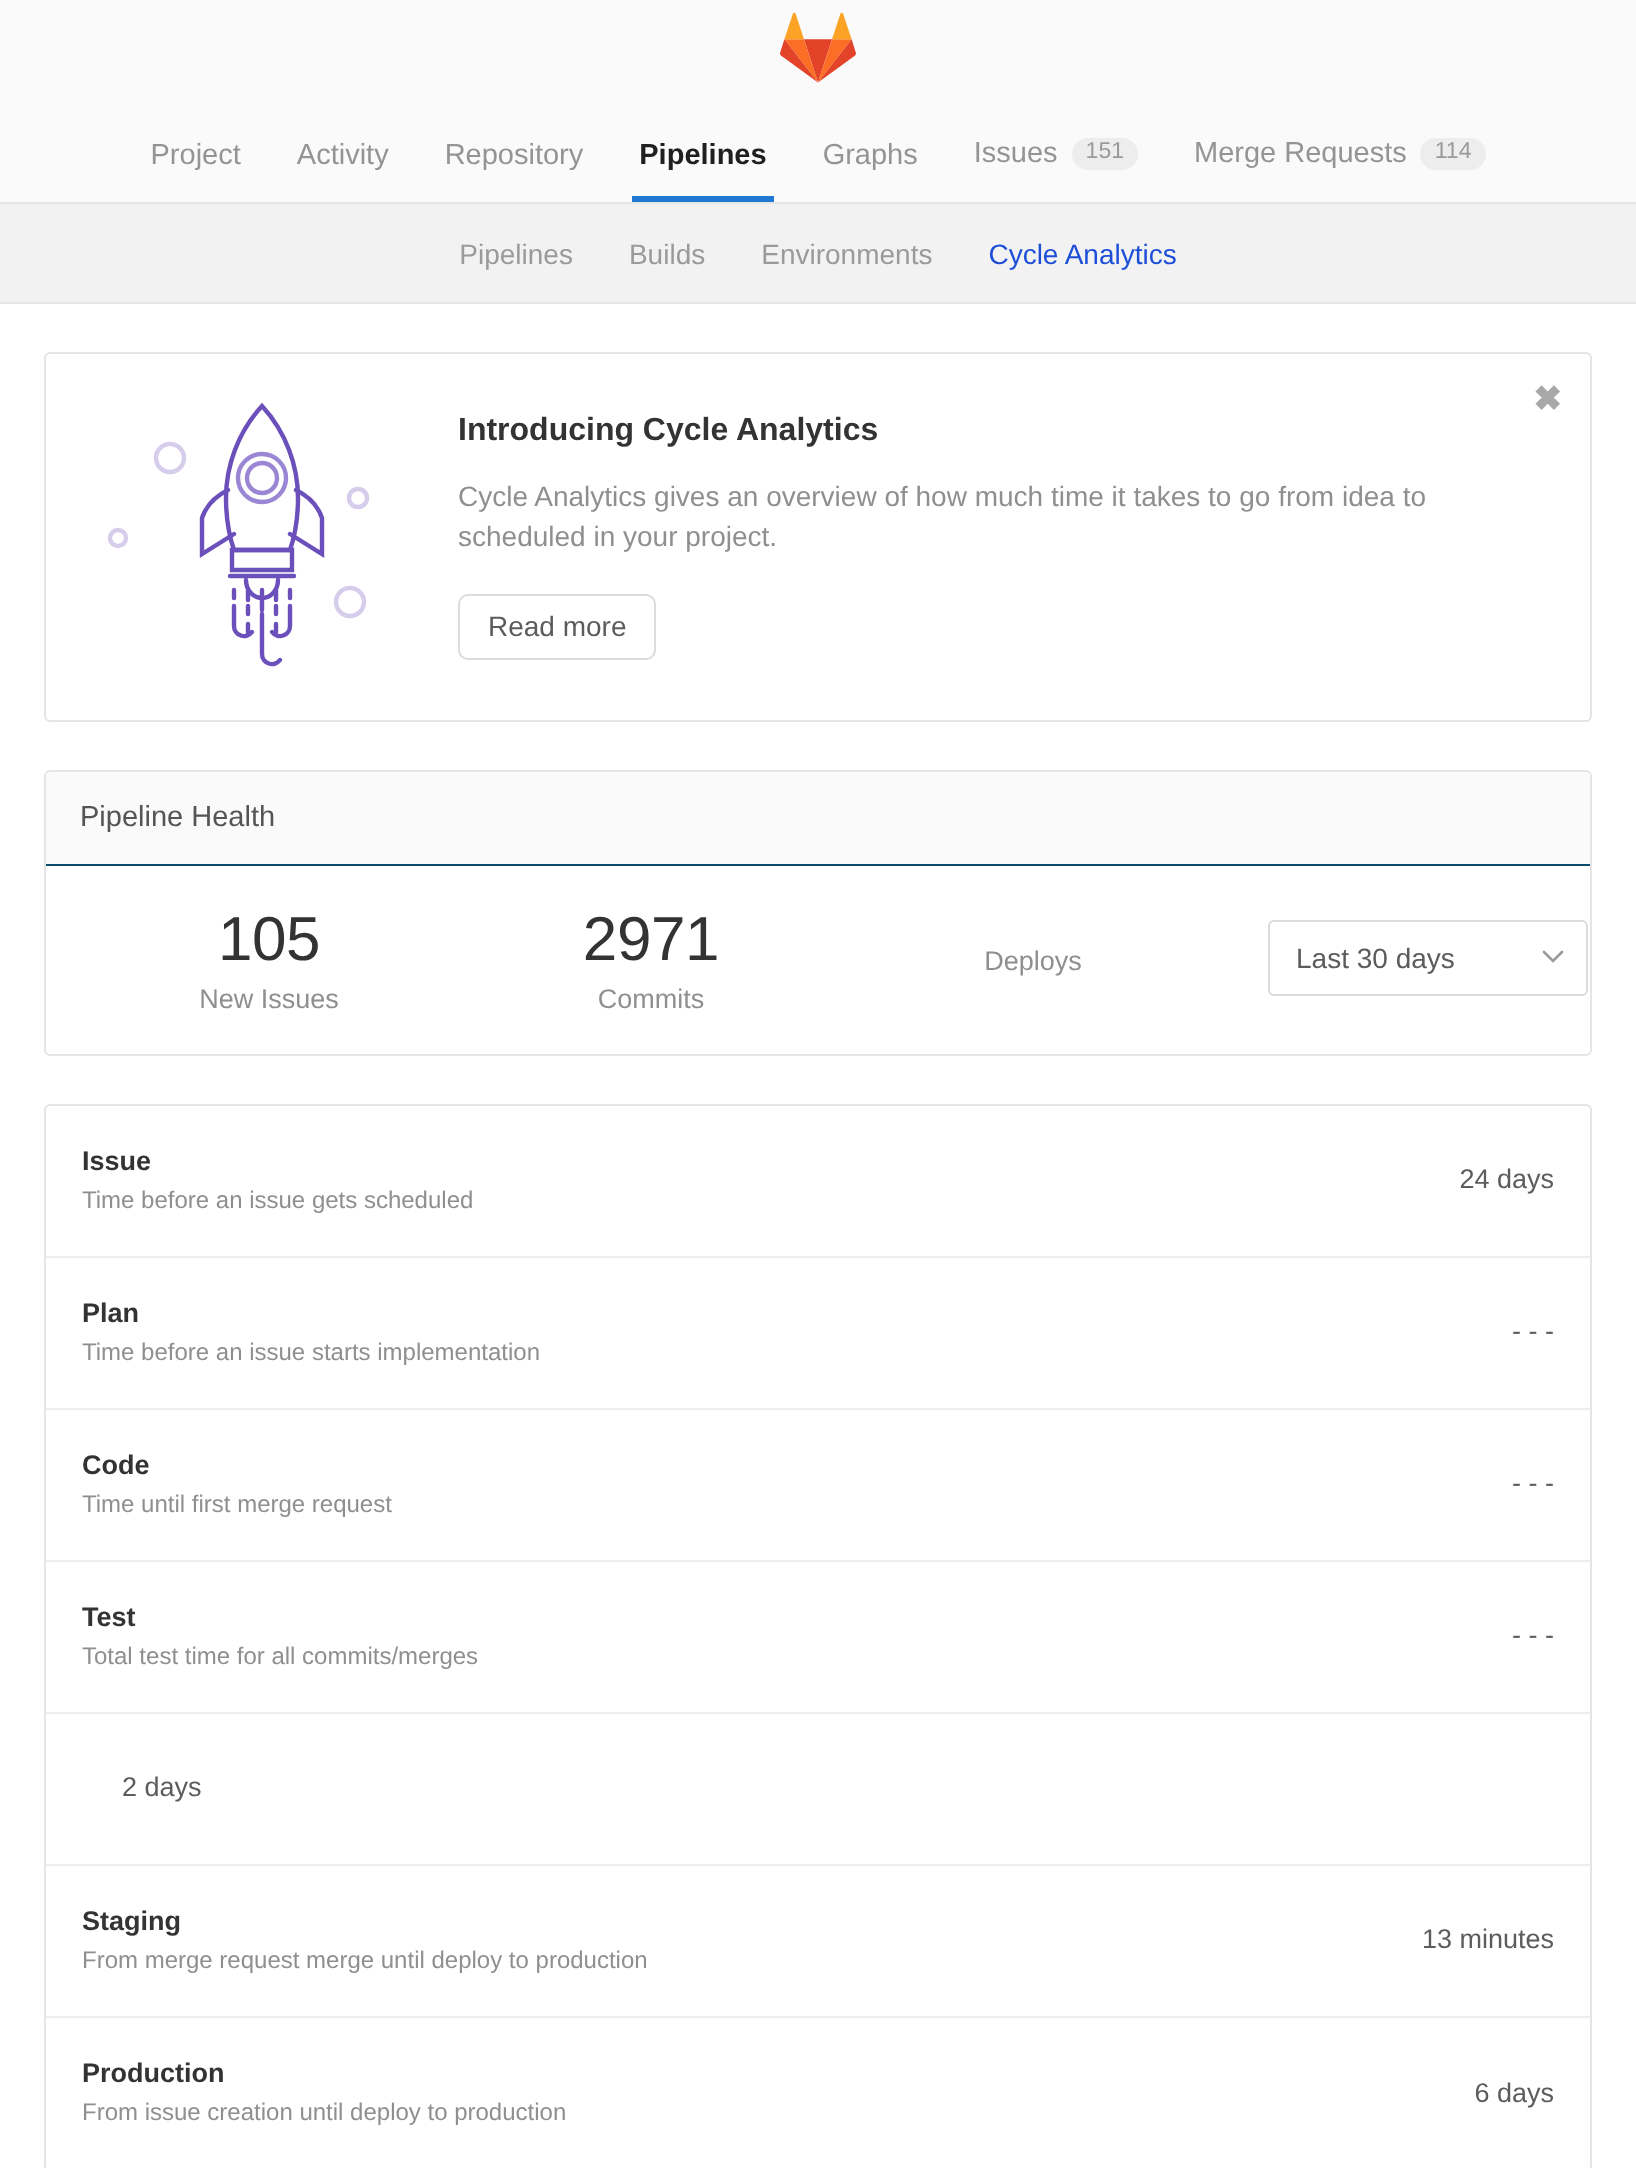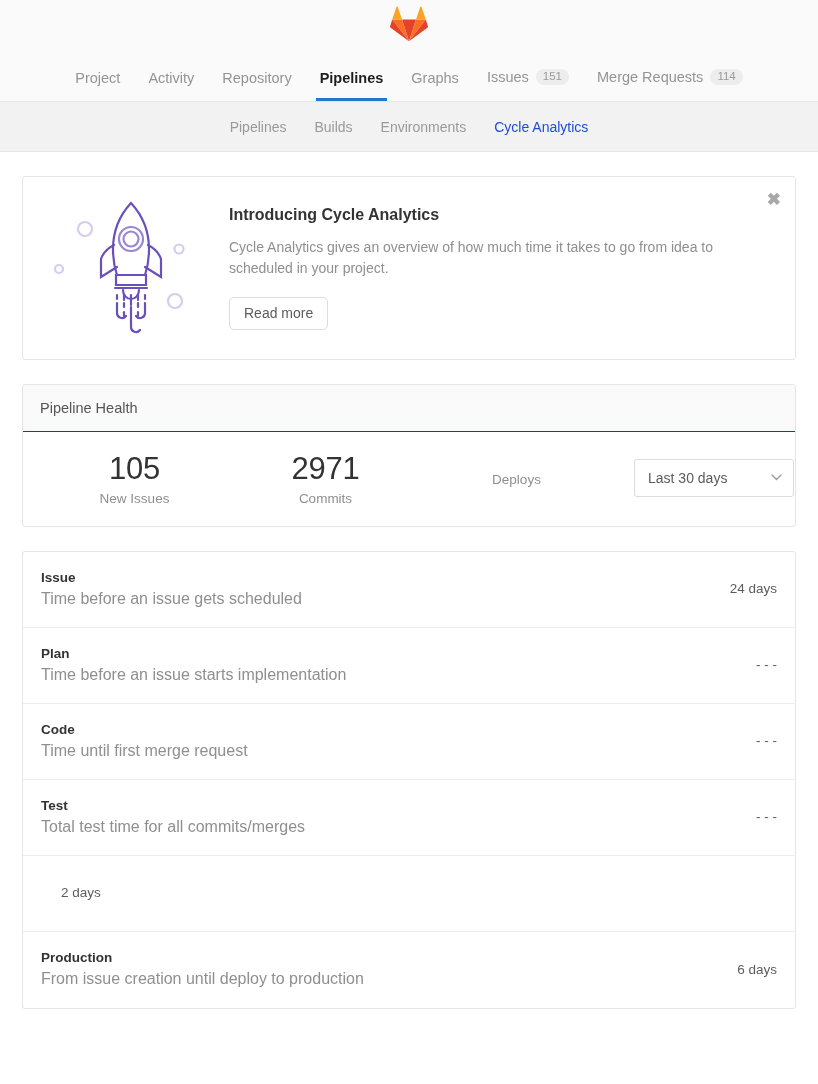--- a/index.html
+++ b/index.html
@@ -216,21 +216,21 @@
     min-height: 76px;
   }
   .stage-row:last-child { border-bottom: none; }
   .stage-name {
     font-size: 13.5px;
     font-weight: bold;
     color: #333333;
     margin-bottom: 5px;
   }
   .stage-desc {
-    font-size: 16px;
+    font-size: 12px;
     color: #8f8f8f;
   }
   .stage-value {
     font-size: 13.5px;
     color: #5c5c5c;
     white-space: nowrap;
     padding-left: 20px;
   }
 </style>
 </head>
@@ -419,20 +419,27 @@
         <div class="stage-name">Test</div>
         <div class="stage-desc">Total test time for all commits/merges</div>
       </div>
       <div class="stage-value">- - -</div>
     </div>
 
     <div class="stage-row">
       <div class="stage-value">2 days</div>
     </div>
 
+    <div class="stage-row">
+      <div>
+        <div class="stage-name">Staging</div>
+        <div class="stage-desc">From merge request merge until deploy to production</div>
+      </div>
+      <div class="stage-value">13 minutes</div>
+    </div>
 
     <div class="stage-row">
       <div>
         <div class="stage-name">Production</div>
         <div class="stage-desc">From issue creation until deploy to production</div>
       </div>
       <div class="stage-value">6 days</div>
     </div>
 
   </div>

